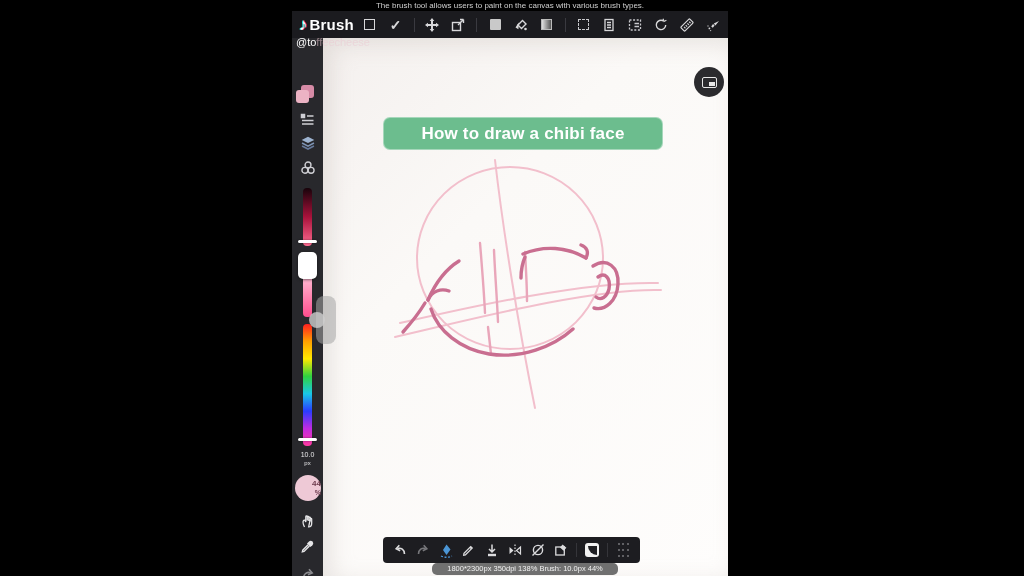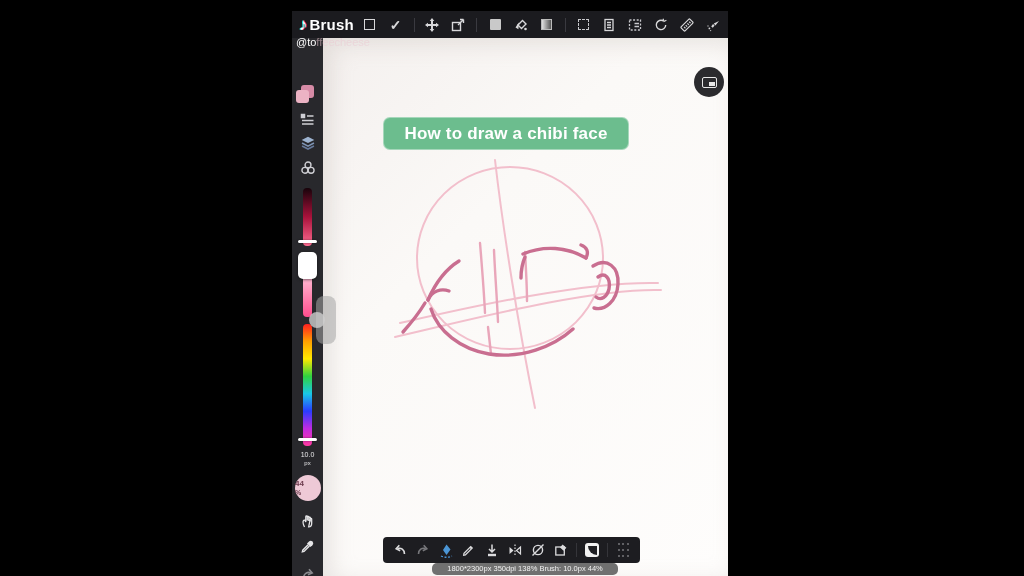--- a/index.html
+++ b/index.html
@@ -50,33 +50,33 @@
     background:linear-gradient(#ff2020,#ffa000,#ffe900,#30d240,#19c8e6,#2a3cff,#c12be0,#ff3aa0); }
   .hline { position:absolute; left:6px; width:19px; height:3px; background:#fff;
            border-radius:2px; box-shadow:0 0 2px rgba(0,0,0,.6); }
   .pink-handle { position:absolute; left:6px; top:214px; width:19px; height:27px;
                  background:#fff; border-radius:5px; box-shadow:0 1px 3px rgba(0,0,0,.5); }
   .brush-size { position:absolute; top:413px; left:0; width:31px; text-align:center;
                 color:#e6e6e8; font-size:7px; line-height:8px; }
   .opacity-badge { position:absolute; top:437px; left:3px; width:26px; height:26px;
                    border-radius:50%; background:#eec9d6; color:#6d3c4e; font-weight:bold;
                    font-size:8px; line-height:9px; display:flex; flex-direction:column;
-                   align-items:flex-start; justify-content:center; }
+                   align-items:flex-end; justify-content:center; }
   .pull-tab { position:absolute; top:296px; left:24px; width:20px; height:48px;
               background:rgba(165,165,165,.55); border-radius:8px; z-index:5; }
   .pull-dot { position:absolute; top:312px; left:17px; width:16px; height:16px;
               border-radius:50%; background:rgba(205,205,205,.8); z-index:6; }
 
   
   .canvas { position:absolute; top:38px; left:31px; width:405px; height:538px;
             background:linear-gradient(135deg,#f4f0ee 0%,#fbf9f7 35%,#fefdfc 100%);
             box-shadow:inset 8px 6px 22px rgba(180,168,162,.28); }
   .sketch { position:absolute; top:0; left:0; width:436px; height:576px; pointer-events:none; }
 
-  .banner { position:absolute; top:117px; left:91px; width:246px; height:33px;
+  .banner { position:absolute; top:117px; left:91px; width:280px; height:33px;
             background:#6cbd8e; border:1px solid rgba(255,255,255,.4); border-radius:7px;
             color:#fff; font-size:17px; font-weight:bold; text-align:center;
             line-height:31px; letter-spacing:.2px; z-index:4; }
 
   .pip-btn { position:absolute; top:67px; left:402px; width:30px; height:30px; border-radius:50%;
              background:rgba(25,25,28,.92); display:flex; align-items:center; justify-content:center;
              z-index:4; }
   .pip-rect { width:15px; height:11px; border:1.5px solid #e8e8e8; border-radius:2px; position:relative; }
   .pip-inner { position:absolute; right:1px; bottom:1px; width:6px; height:4px; background:#e8e8e8; }
 
@@ -96,20 +96,21 @@
   .status-bar { position:absolute; top:563px; left:140px; width:186px; height:12px;
                 background:#707070; color:#f2f2f2; font-size:7.5px; line-height:12px;
                 text-align:center; border-radius:5px; z-index:5; white-space:nowrap; }
 </style>
 </head>
 <body>
 
 <div class="stage">
   <div class="video">
 
+    <div class="caption">The brush tool allows users to paint on the canvas with various brush types.</div>
 
     <div class="top-toolbar">
       <div class="logo">
         <span class="note">♪</span>
         <span class="word">Brush</span>
       </div>
       <div class="tb-icons">
         <div class="tbi">
             <div class="sq-outline"></div>
           </div>

